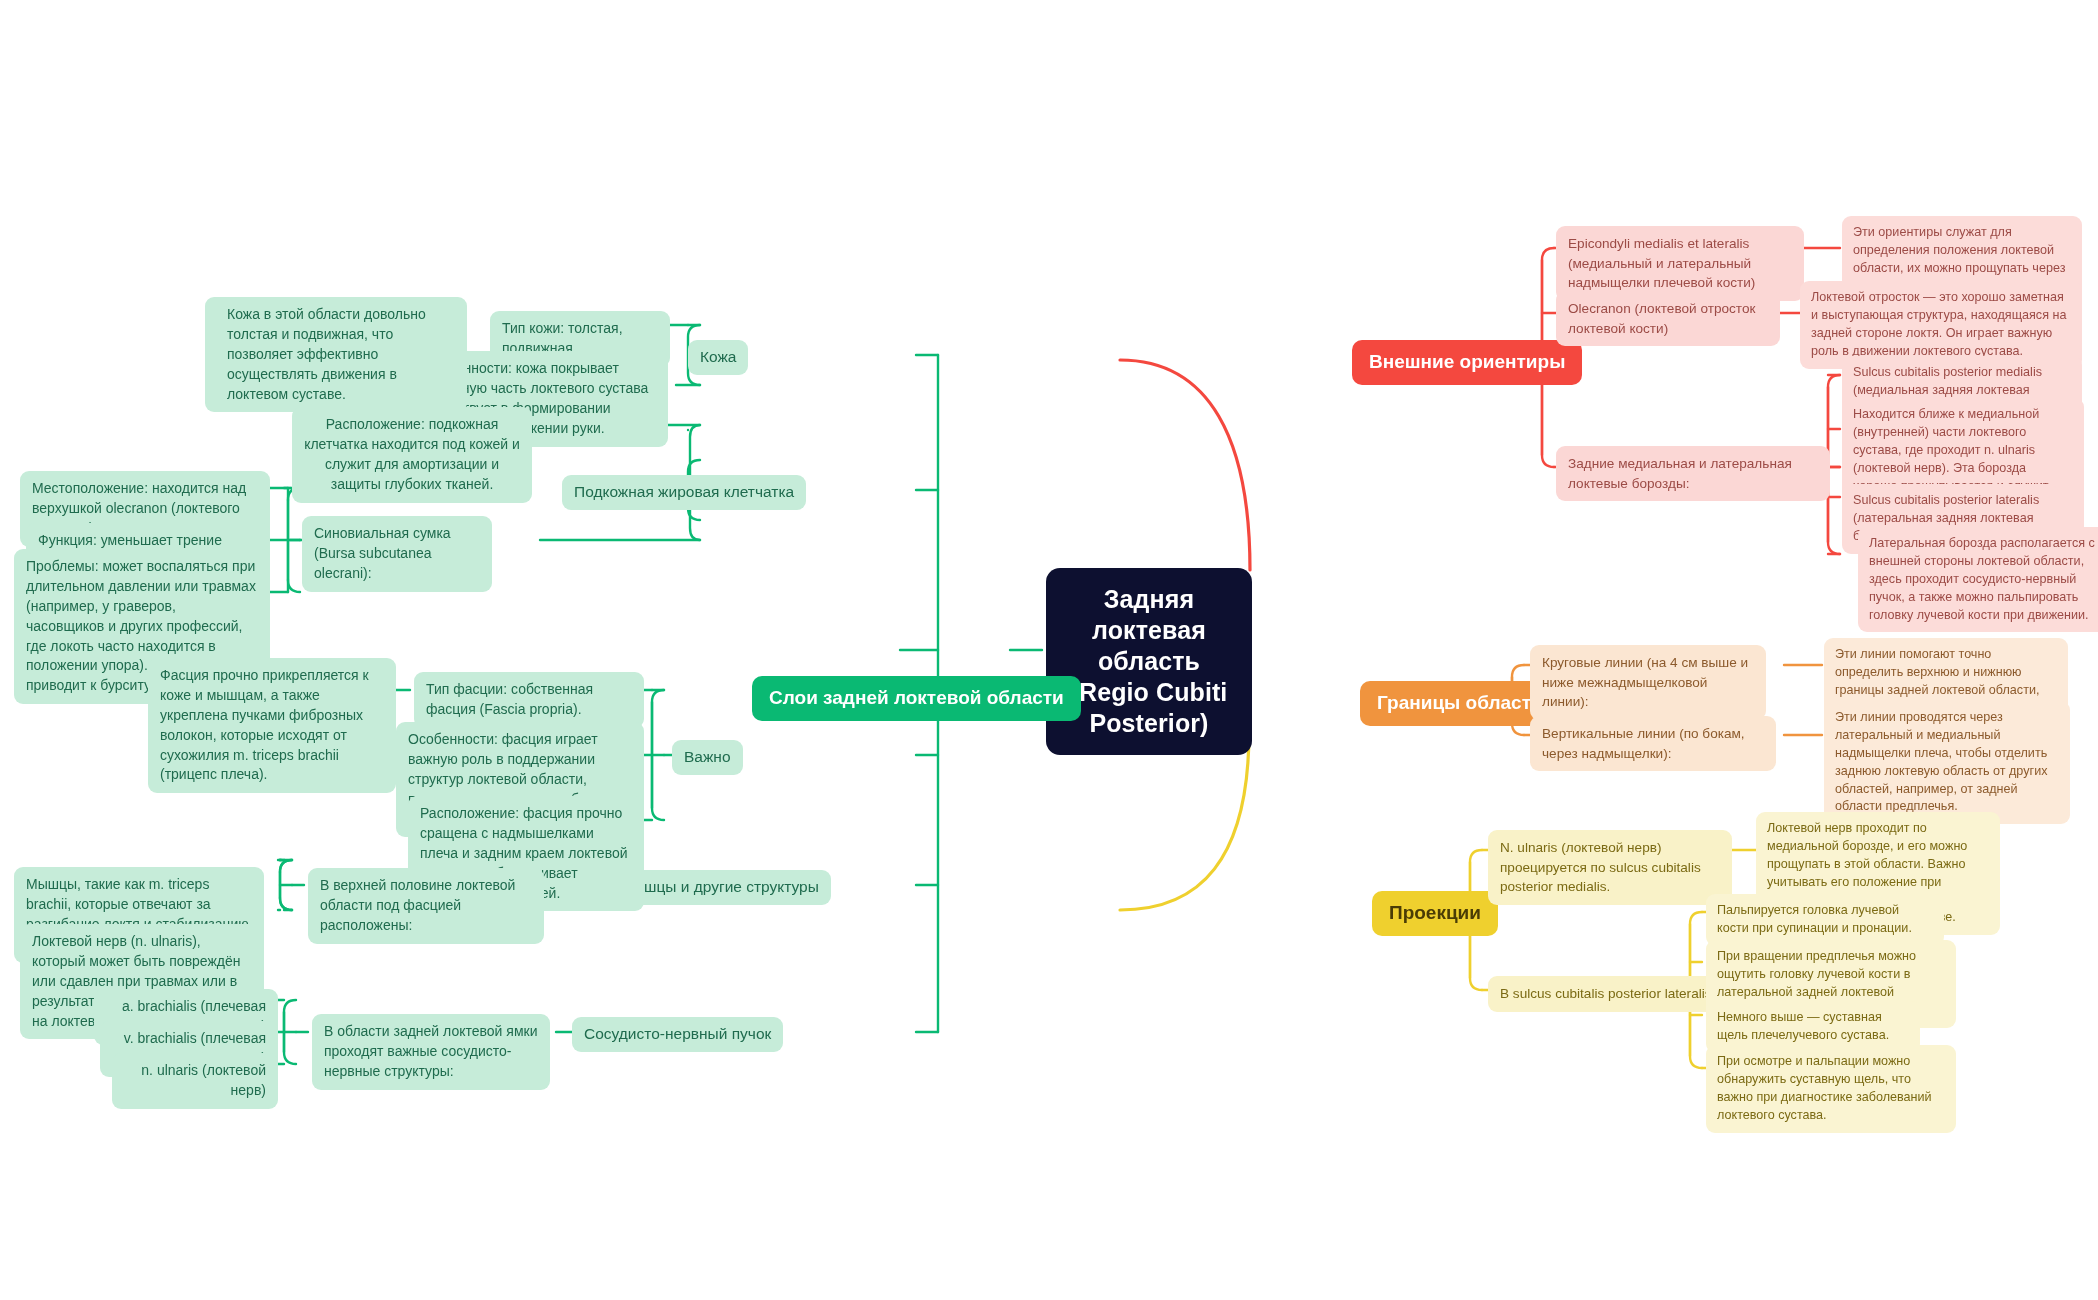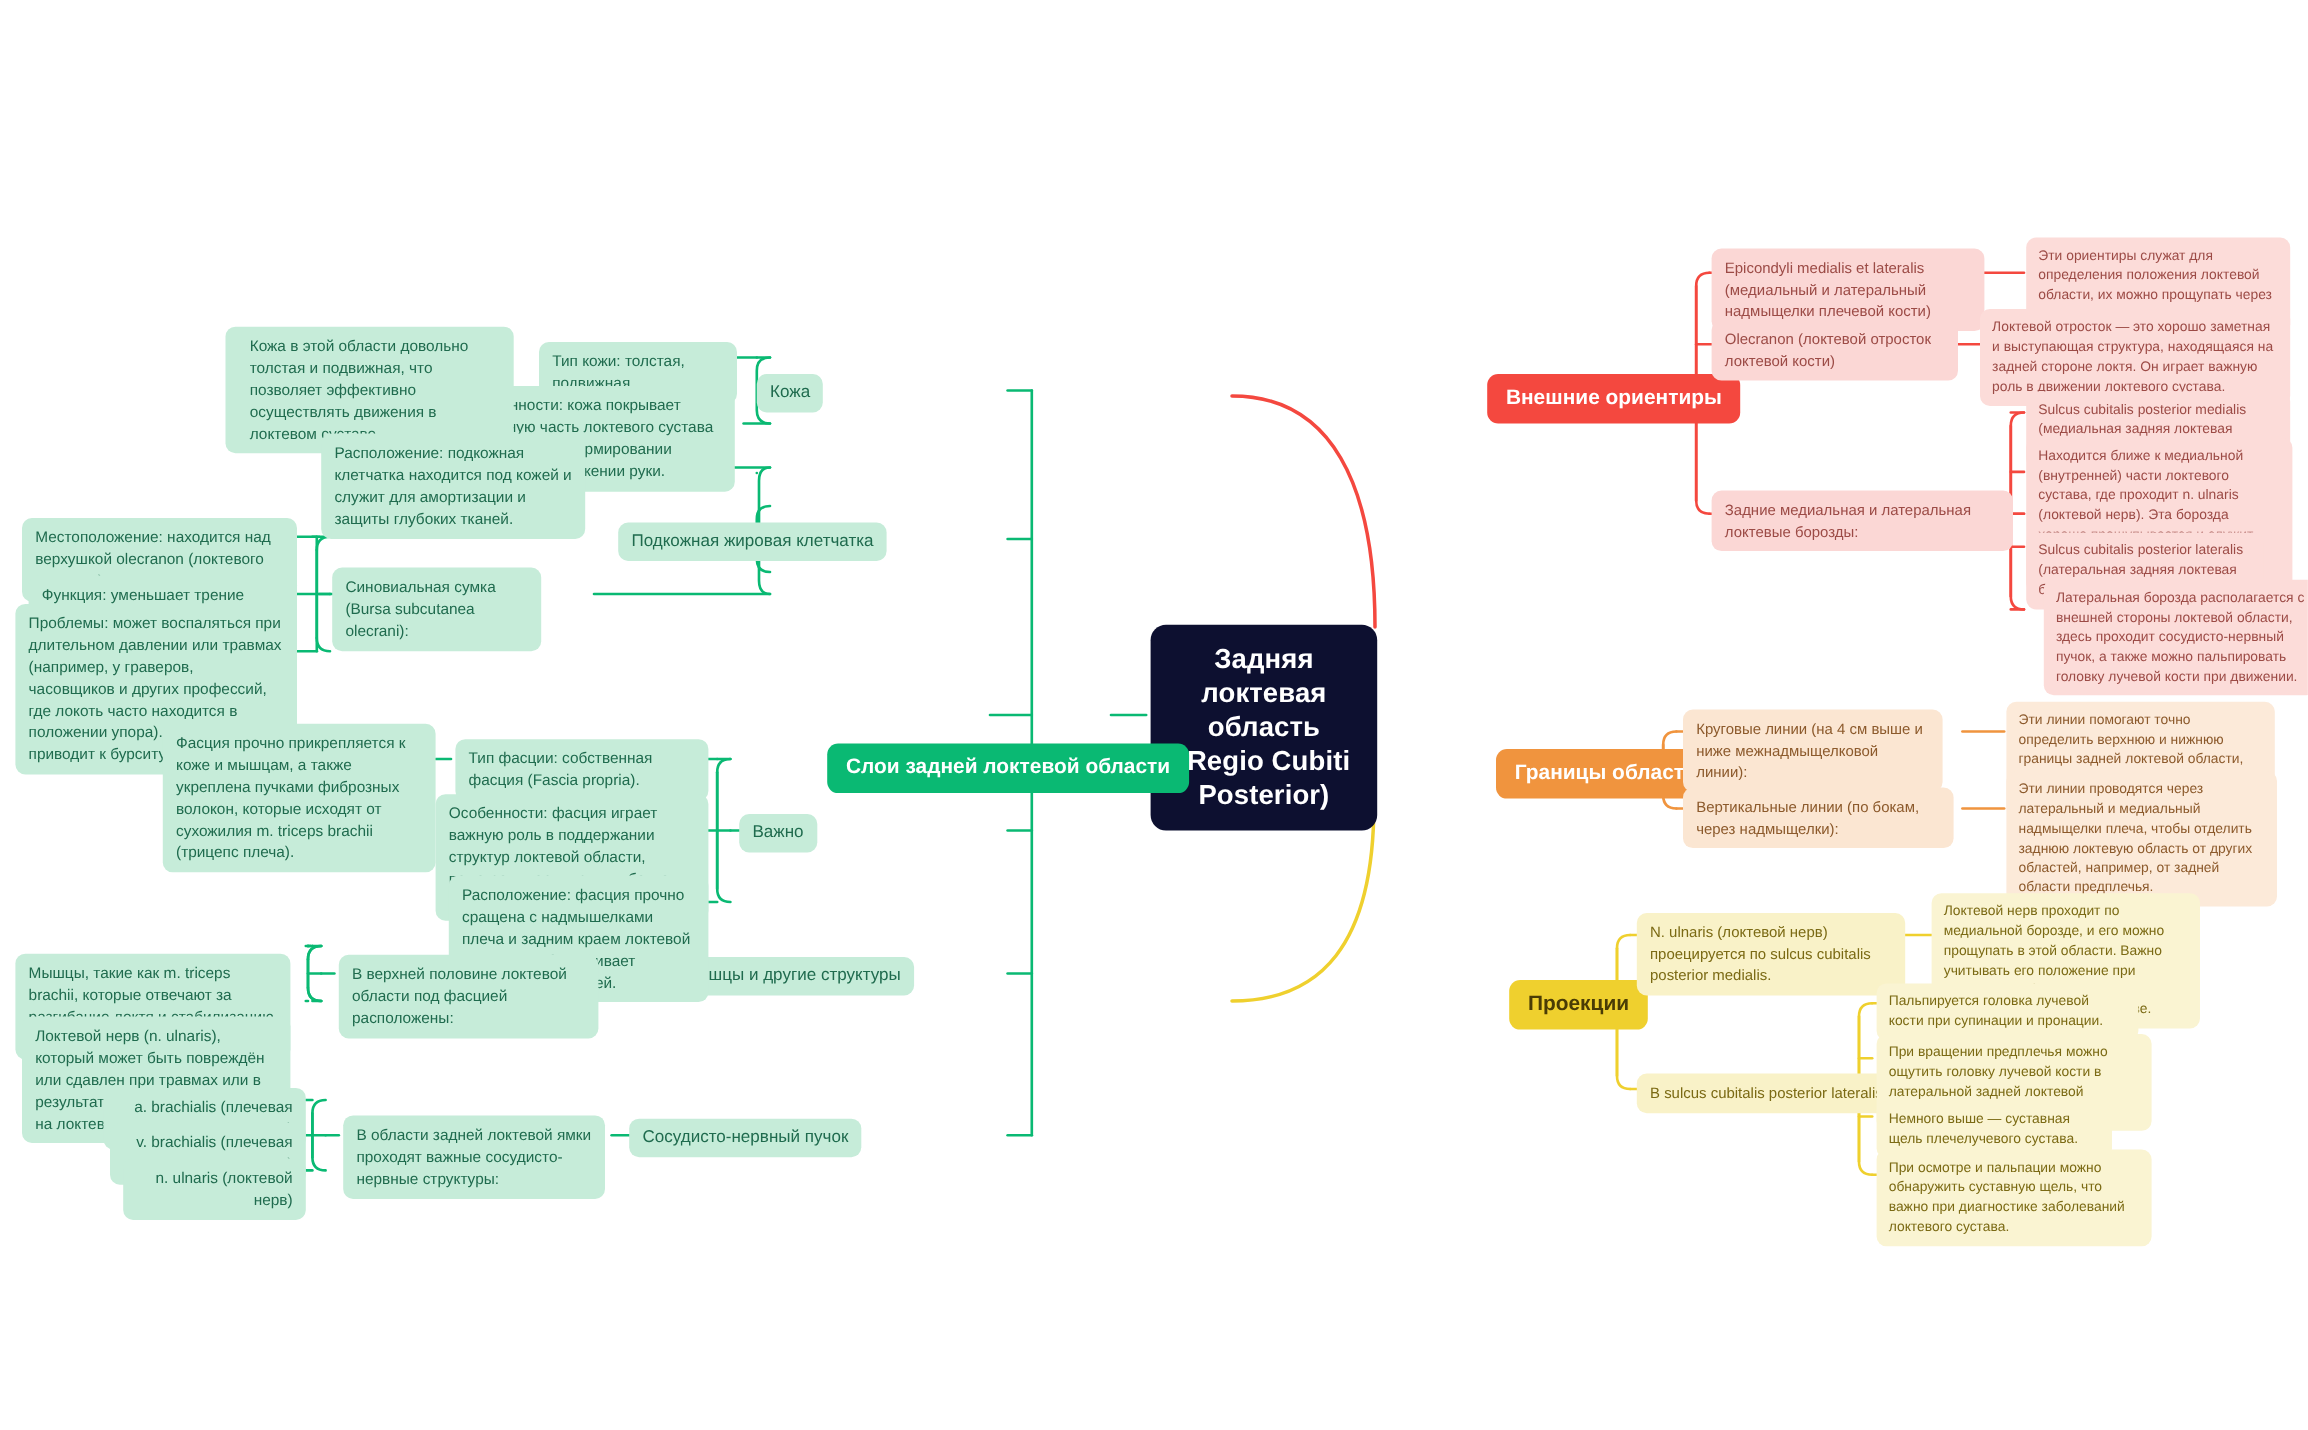--- a/index.html
+++ b/index.html
@@ -227,21 +227,21 @@
   <div class="node g2" style="left:490px;top:311px;width:180px;">
     <span class="txt">Тип кожи: толстая, подвижная.</span>
   </div>
   <div class="node g2" style="left:410px;top:351px;width:258px;">
     <span class="txt">Особенности: кожа покрывает наружную часть локтевого сустава и участвует в формировании складок при движении руки.</span>
   </div>
   <div class="node g2" style="left:205px;top:297px;width:262px;padding-left:22px;">
     <span class="txt">Кожа в этой области довольно толстая и подвижная, что позволяет эффективно осуществлять движения в локтевом суставе.</span>
   </div>
 
-  <div class="node g2" style="left:292px;top:394px;width:240px;">
+  <div class="node g2" style="left:292px;top:407px;width:240px;text-align:center;">
     <span class="txt">Расположение: подкожная клетчатка находится под кожей и служит для амортизации и защиты глубоких тканей.</span>
   </div>
   <div class="node g2" style="left:302px;top:516px;width:190px;">
     <span class="txt">Синовиальная сумка (Bursa subcutanea olecrani):</span>
   </div>
   <div class="node g2" style="left:20px;top:471px;width:250px;">
     <span class="txt">Местоположение: находится над верхушкой olecranon (локтевого отростка).</span>
   </div>
   <div class="node g2" style="left:26px;top:523px;width:244px;">
     <span class="txt">Функция: уменьшает трение между кожей и локтевым отростком.</span>

